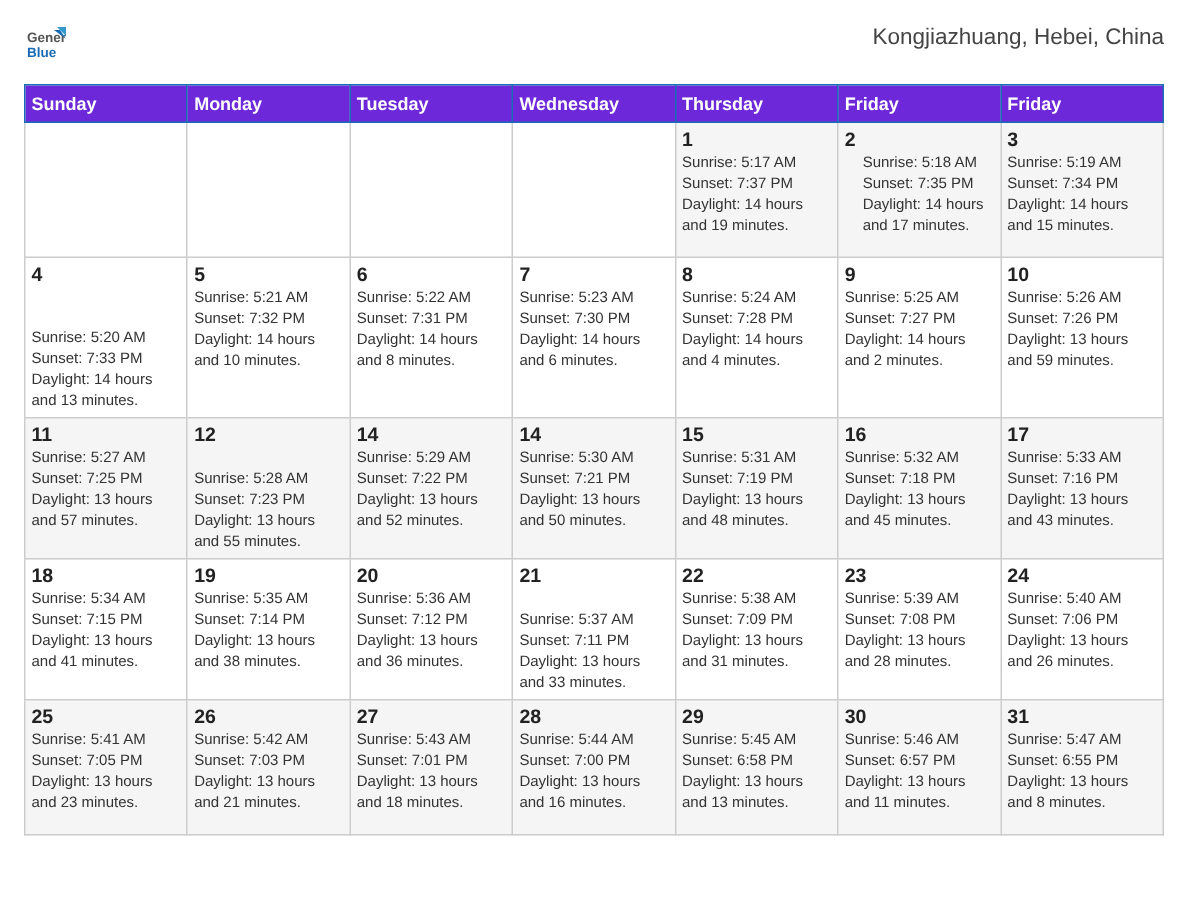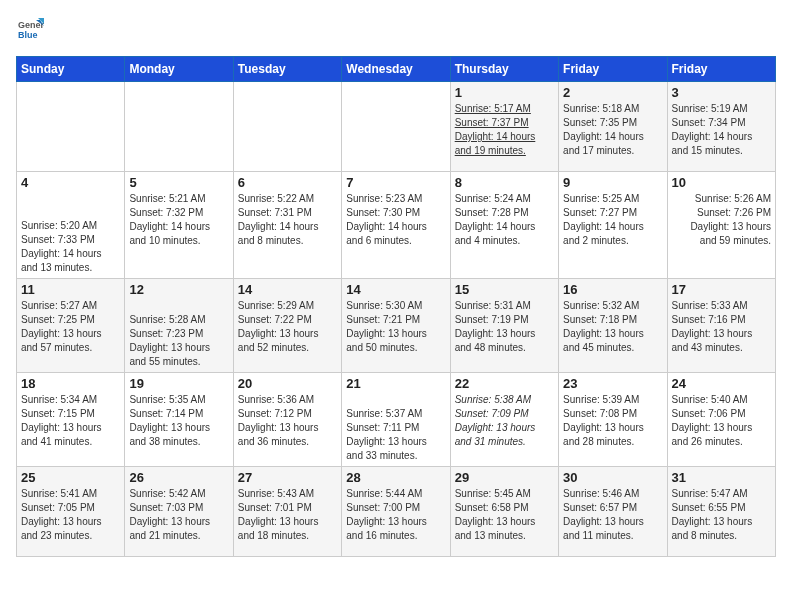--- a/index.html
+++ b/index.html
@@ -43,21 +43,21 @@
     .location {
       font-size: 15px;
       color: #444;
     }
     table {
       width: 100%;
       border-collapse: collapse;
       table-layout: fixed;
     }
     thead th {
-      background-color: #1d4ed8;
+      background-color: #6d28d9;
       color: #fff;
       font-size: 12px;
       font-weight: bold;
       padding: 5px 4px;
       text-align: left;
       border: 1px solid #1a6bb5;
     }
     tbody td {
       border: 1px solid #ccc;
       vertical-align: top;
@@ -95,20 +95,21 @@
       <rect x="0" y="0" width="28" height="28" fill="none"></rect>
       <text x="2" y="12" font-size="9" fill="#555" font-weight="bold">General</text>
       <text x="2" y="22" font-size="9" fill="#1a6bb5" font-weight="bold">Blue</text>
       <polygon points="20,4 28,10 24,4" fill="#1a6bb5"></polygon>
       <polygon points="22,2 28,8 28,2" fill="#3399cc"></polygon>
     </svg>
     <div class="logo-text">
     </div>
   </div>
   <div class="title-block">
+    <div class="location">Kongjiazhuang, Hebei, China</div>
   </div>
 </div>
 
 <table>
   <thead>
     <tr>
     <th>Sunday</th>
         <th>Monday</th>
         <th>Tuesday</th>
         <th>Wednesday</th>
@@ -118,28 +119,28 @@
       </tr>
   </thead>
   <tbody id="calendar-body">
   <tr>
         <td class="empty-cell"></td>
         <td class="empty-cell"></td>
         <td class="empty-cell"></td>
         <td class="empty-cell"></td>
         <td>
           <span class="day-number">1</span>
-          <div class="cell-content" style="white-space: pre-line; text-decoration: underline;">Sunrise: 5:17 AM
+          <div class="cell-content" style="white-space: pre-line;">Sunrise: 5:17 AM
 Sunset: 7:37 PM
 Daylight: 14 hours
 and 19 minutes.</div>
         </td>
         <td>
           <span class="day-number">2</span>
-          <div class="cell-content" style="white-space: pre-line;">Sunrise: 5:18 AM
+          <div class="cell-content" style="white-space: pre-line; margin-left: 12px;">Sunrise: 5:18 AM
 Sunset: 7:35 PM
 Daylight: 14 hours
 and 17 minutes.</div>
         </td>
         <td>
           <span class="day-number">3</span>
           <div class="cell-content" style="white-space: pre-line;">Sunrise: 5:19 AM
 Sunset: 7:34 PM
 Daylight: 14 hours
 and 15 minutes.</div>
@@ -183,21 +184,21 @@
         </td>
         <td>
           <span class="day-number">9</span>
           <div class="cell-content" style="white-space: pre-line;">Sunrise: 5:25 AM
 Sunset: 7:27 PM
 Daylight: 14 hours
 and 2 minutes.</div>
         </td>
         <td>
           <span class="day-number">10</span>
-          <div class="cell-content" style="white-space: pre-line; text-align: right;">Sunrise: 5:26 AM
+          <div class="cell-content" style="white-space: pre-line;">Sunrise: 5:26 AM
 Sunset: 7:26 PM
 Daylight: 13 hours
 and 59 minutes.</div>
         </td>
       </tr>
       <tr>
         <td>
           <span class="day-number">11</span>
           <div class="cell-content" style="white-space: pre-line;">Sunrise: 5:27 AM
 Sunset: 7:25 PM
@@ -271,21 +272,21 @@
         </td>
         <td>
           <span class="day-number">21</span>
           <div class="cell-content" style="white-space: pre-line; margin-top: 16px;">Sunrise: 5:37 AM
 Sunset: 7:11 PM
 Daylight: 13 hours
 and 33 minutes.</div>
         </td>
         <td>
           <span class="day-number">22</span>
-          <div class="cell-content" style="white-space: pre-line; font-style: italic;">Sunrise: 5:38 AM
+          <div class="cell-content" style="white-space: pre-line;">Sunrise: 5:38 AM
 Sunset: 7:09 PM
 Daylight: 13 hours
 and 31 minutes.</div>
         </td>
         <td>
           <span class="day-number">23</span>
           <div class="cell-content" style="white-space: pre-line;">Sunrise: 5:39 AM
 Sunset: 7:08 PM
 Daylight: 13 hours
 and 28 minutes.</div>

